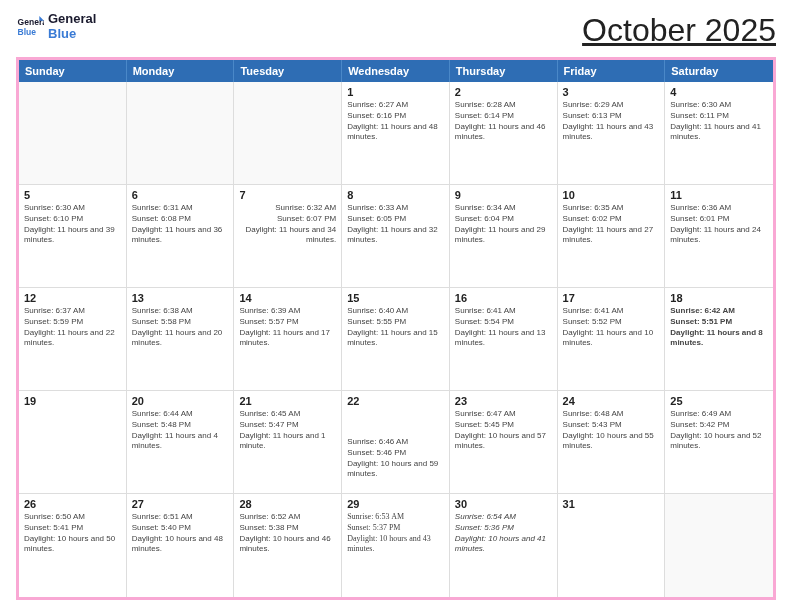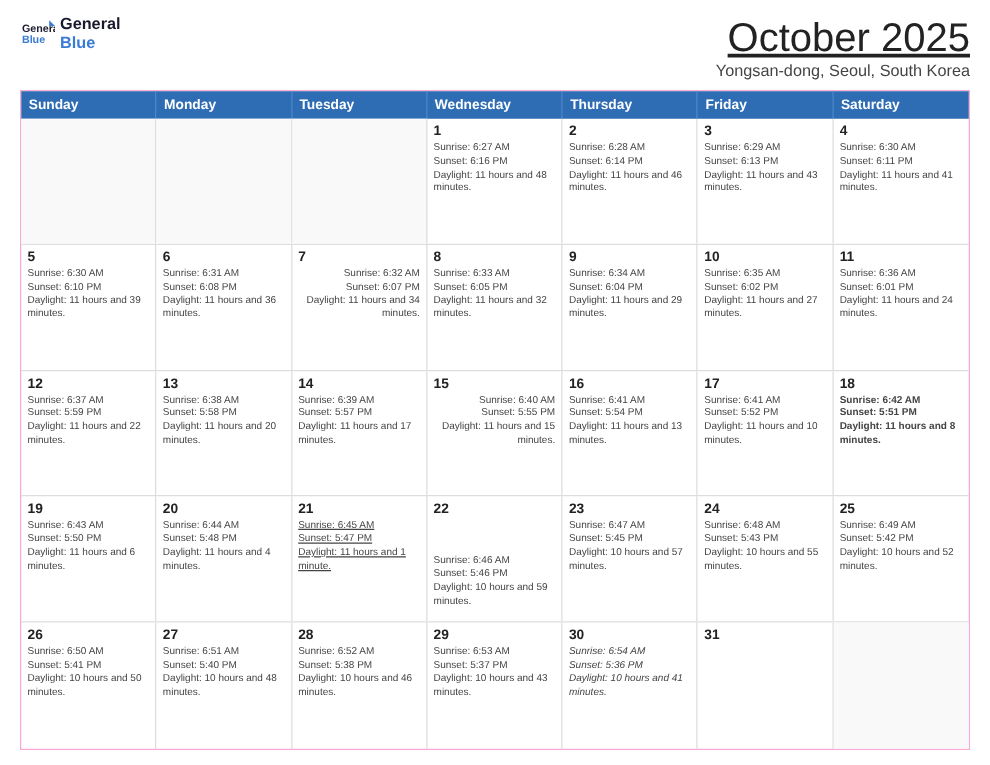--- a/index.html
+++ b/index.html
@@ -42,21 +42,21 @@
       text-decoration: underline;
     }
     .location {
       font-size: 13px;
       color: #444;
     }
     .calendar {
       flex: 1;
       display: flex;
       flex-direction: column;
-      border: 1px solid #f9a8d4;
+      border: 3px solid #f9a8d4;
     }
     .day-headers {
       display: grid;
       grid-template-columns: repeat(7, 1fr);
       background: #2e6db4;
     }
     .day-header {
       color: #fff;
       font-size: 11px;
       font-weight: bold;
@@ -109,21 +109,20 @@
         <text x="2" y="16" font-size="11" font-weight="bold" fill="#1a1a2e" font-family="Arial">General</text>
         <text x="2" y="28" font-size="11" font-weight="bold" fill="#3a7bd5" font-family="Arial">Blue</text>
         <polygon points="30,4 36,10 30,10" fill="#3a7bd5"></polygon>
       </svg>
       <div style="display:flex;flex-direction:column;">
         <span style="font-size:13px;font-weight:bold;color:#1a1a2e;line-height:1.15;">General<br><span style="color:#3a7bd5;">Blue</span></span>
       </div>
     </div>
     <div class="title-block">
       <div class="month-title">October 2025</div>
-      <div class="location">Yongsan-dong, Seoul, South Korea</div>
     </div>
   </div>
 
   <div class="calendar">
     <div class="day-headers">
     <div class="day-header">Sunday</div>
         <div class="day-header">Monday</div>
         <div class="day-header">Tuesday</div>
         <div class="day-header">Wednesday</div>
         <div class="day-header">Thursday</div>
@@ -218,21 +217,21 @@
 Daylight: 11 hours and 20 minutes.</div>
           </div>
           <div class="cell">
             <div class="cell-date">14</div>
             <div class="cell-info" style="white-space: pre-line;">Sunrise: 6:39 AM
 Sunset: 5:57 PM
 Daylight: 11 hours and 17 minutes.</div>
           </div>
           <div class="cell">
             <div class="cell-date">15</div>
-            <div class="cell-info" style="white-space: pre-line; text-align: right;">Sunrise: 6:40 AM
+            <div class="cell-info" style="white-space: pre-line;">Sunrise: 6:40 AM
 Sunset: 5:55 PM
 Daylight: 11 hours and 15 minutes.</div>
           </div>
           <div class="cell">
             <div class="cell-date">16</div>
             <div class="cell-info" style="white-space: pre-line;">Sunrise: 6:41 AM
 Sunset: 5:54 PM
 Daylight: 11 hours and 13 minutes.</div>
           </div>
           <div class="cell">
@@ -244,33 +243,30 @@
           <div class="cell">
             <div class="cell-date">18</div>
             <div class="cell-info" style="white-space: pre-line; font-weight: bold;">Sunrise: 6:42 AM
 Sunset: 5:51 PM
 Daylight: 11 hours and 8 minutes.</div>
           </div>
         </div>
         <div class="calendar-row">
           <div class="cell">
             <div class="cell-date">19</div>
-            <div class="cell-info" style="white-space: pre-line;">Sunrise: 6:43 AM
-Sunset: 5:50 PM
-Daylight: 11 hours and 6 minutes.</div>
           </div>
           <div class="cell">
             <div class="cell-date">20</div>
             <div class="cell-info" style="white-space: pre-line;">Sunrise: 6:44 AM
 Sunset: 5:48 PM
 Daylight: 11 hours and 4 minutes.</div>
           </div>
           <div class="cell">
             <div class="cell-date">21</div>
-            <div class="cell-info" style="white-space: pre-line; text-decoration: underline;">Sunrise: 6:45 AM
+            <div class="cell-info" style="white-space: pre-line;">Sunrise: 6:45 AM
 Sunset: 5:47 PM
 Daylight: 11 hours and 1 minute.</div>
           </div>
           <div class="cell">
             <div class="cell-date">22</div>
             <div class="cell-info" style="white-space: pre-line; margin-top: 30px;">Sunrise: 6:46 AM
 Sunset: 5:46 PM
 Daylight: 10 hours and 59 minutes.</div>
           </div>
           <div class="cell">
@@ -306,21 +302,21 @@
 Daylight: 10 hours and 48 minutes.</div>
           </div>
           <div class="cell">
             <div class="cell-date">28</div>
             <div class="cell-info" style="white-space: pre-line;">Sunrise: 6:52 AM
 Sunset: 5:38 PM
 Daylight: 10 hours and 46 minutes.</div>
           </div>
           <div class="cell">
             <div class="cell-date">29</div>
-            <div class="cell-info" style="white-space: pre-line;">Sunrise: 6:53 AM
+            <div class="cell-info" style="white-space: pre-line; font-family: Liberation Serif, serif;">Sunrise: 6:53 AM
 Sunset: 5:37 PM
 Daylight: 10 hours and 43 minutes.</div>
           </div>
           <div class="cell">
             <div class="cell-date">30</div>
             <div class="cell-info" style="white-space: pre-line; font-style: italic;">Sunrise: 6:54 AM
 Sunset: 5:36 PM
 Daylight: 10 hours and 41 minutes.</div>
           </div>
           <div class="cell">

